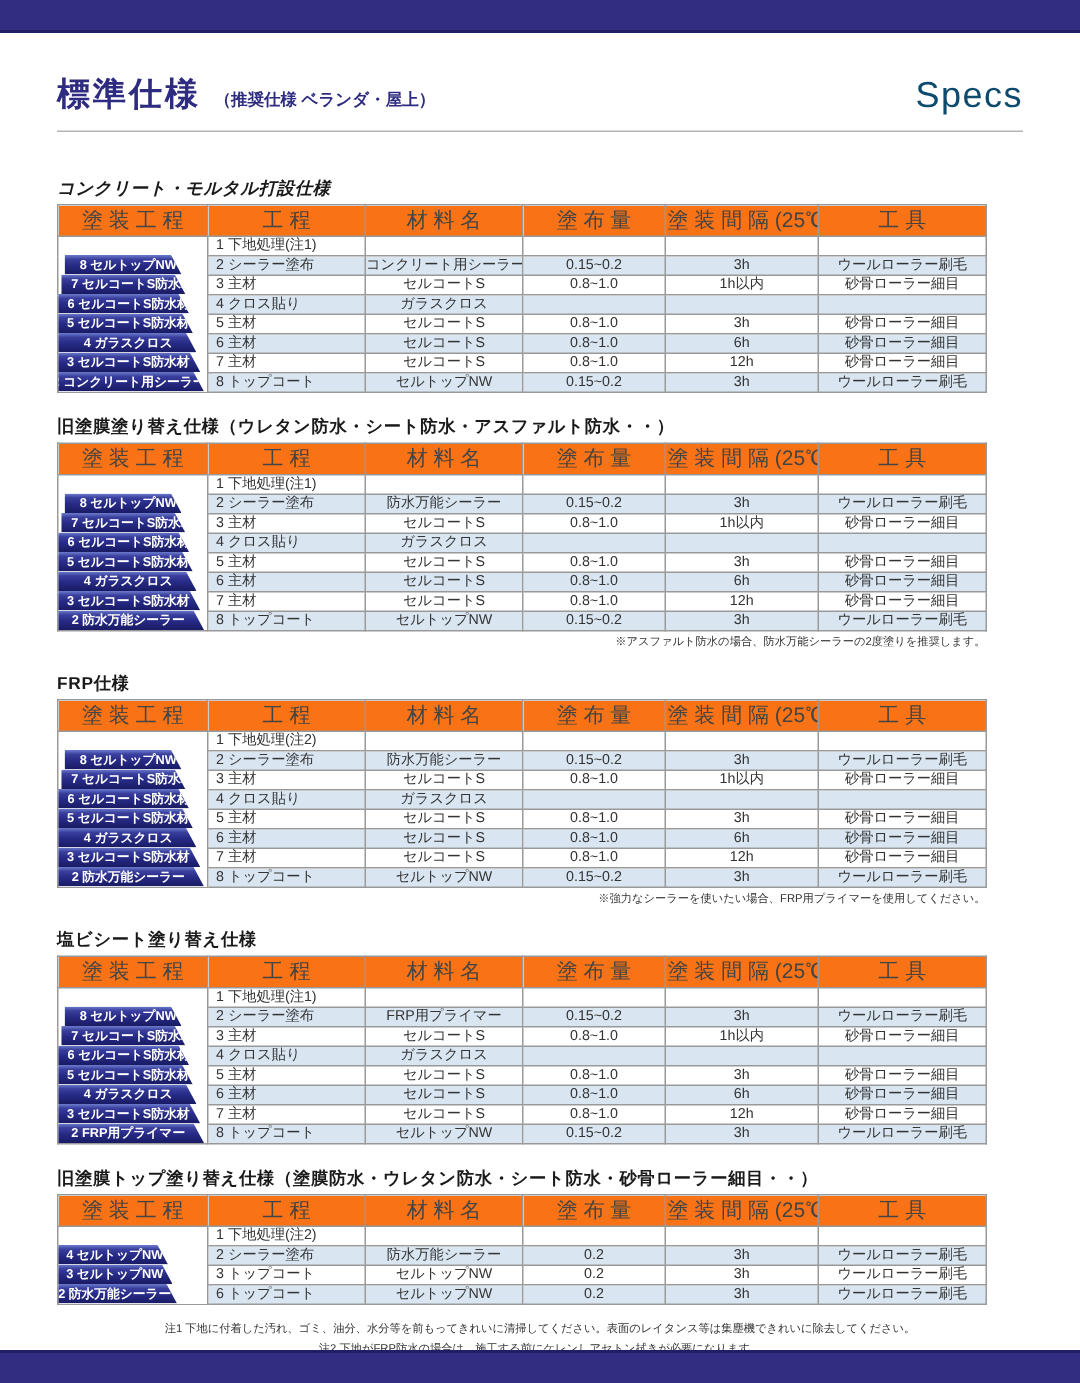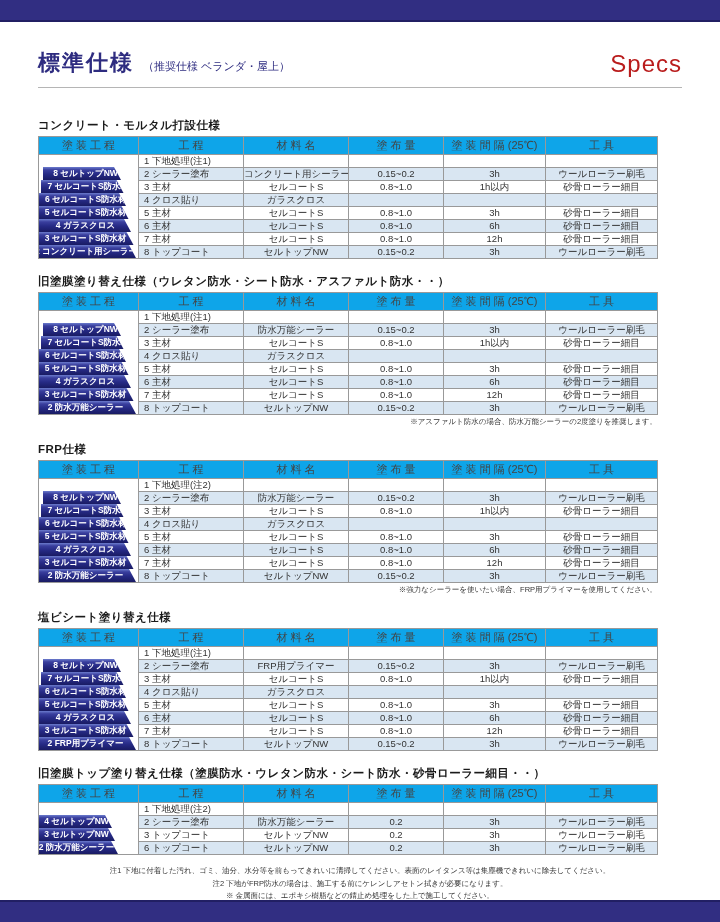--- a/index.html
+++ b/index.html
@@ -6,29 +6,29 @@
   body{
     width:720px;height:922px;position:relative;overflow:hidden;
     background:#ffffff;font-family:"Liberation Sans",sans-serif;color:#333;
   }
   .topbar{height:20px;background:#312e82;border-bottom:2px solid #211f63;}
   .bottombar{position:absolute;left:0;right:0;bottom:0;height:20px;background:#312e82;border-top:2px solid #211f63;}
   .header{margin:26px 38px 0;display:flex;align-items:flex-end;justify-content:space-between;
           border-bottom:1px solid #b5b5b5;padding-bottom:9px;}
   .title-wrap{display:flex;align-items:baseline;gap:9px;}
   .page-title{font-size:22px;font-weight:bold;color:#2e2c80;letter-spacing:2px;margin:0;}
-  .page-subtitle{font-size:11px;font-weight:normal;color:#2e2c80;}
-  .specs{font-size:24px;color:#b91c1c;letter-spacing:1px;}
+  .page-subtitle{font-size:11px;font-weight:bold;color:#2e2c80;}
+  .specs{font-size:24px;color:#0c4a6e;letter-spacing:1px;}
   .content{margin:0 38px;}
   .sec-title{font-size:11.5px;font-weight:bold;color:#1a1a1a;margin:15px 0 3px;letter-spacing:0.5px;}
-  .spec-section:first-child .sec-title{margin-top:30px;}
+  .spec-section:first-child .sec-title{margin-top:30px;font-style:italic;}
   table.spec-table{border-collapse:collapse;table-layout:fixed;width:619px;font-size:9.5px;color:#333;
                    border:1px solid #666;}
-  .spec-table th{background:#0ea5e9;border:1px solid #999;font-weight:normal;color:#444;
-                 height:15px;font-size:11px;white-space:nowrap;overflow:hidden;}
+  .spec-table th{background:#f97316;border:1px solid #999;font-weight:normal;color:#444;
+                 height:15px;font-size:14px;white-space:nowrap;overflow:hidden;}
   .spec-table td{border:1px solid #999;height:12px;line-height:12px;text-align:center;
                  white-space:nowrap;overflow:hidden;padding:0;}
   .spec-table td.c0{text-align:left;padding-left:5px;}
   .spec-table tbody tr:nth-child(even) td{background:#d9e6f2;}
   .spec-table td.steps-cell,.spec-table tbody tr:nth-child(even) td.steps-cell{background:#fff;}
   td.steps-cell{position:relative;}
   .steps{position:absolute;left:-11px;bottom:0;display:flex;flex-direction:column;align-items:center;z-index:2;}
   .step{
     height:13px;line-height:13px;color:#fff;font-weight:bold;font-size:8.5px;
     padding-left:7px;box-sizing:border-box;white-space:nowrap;overflow:hidden;

